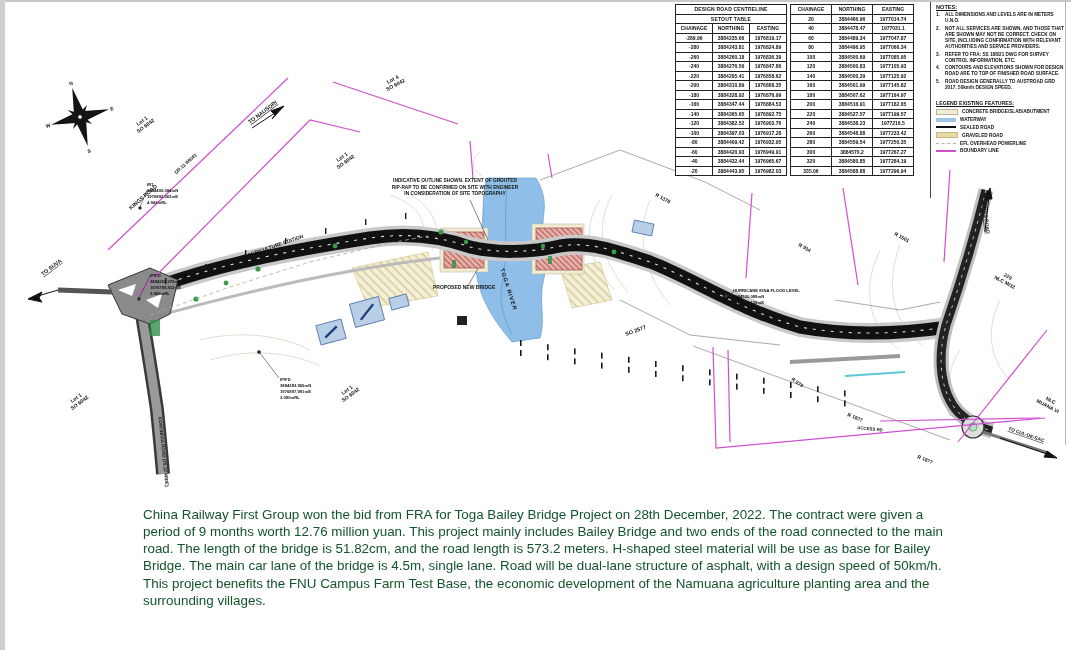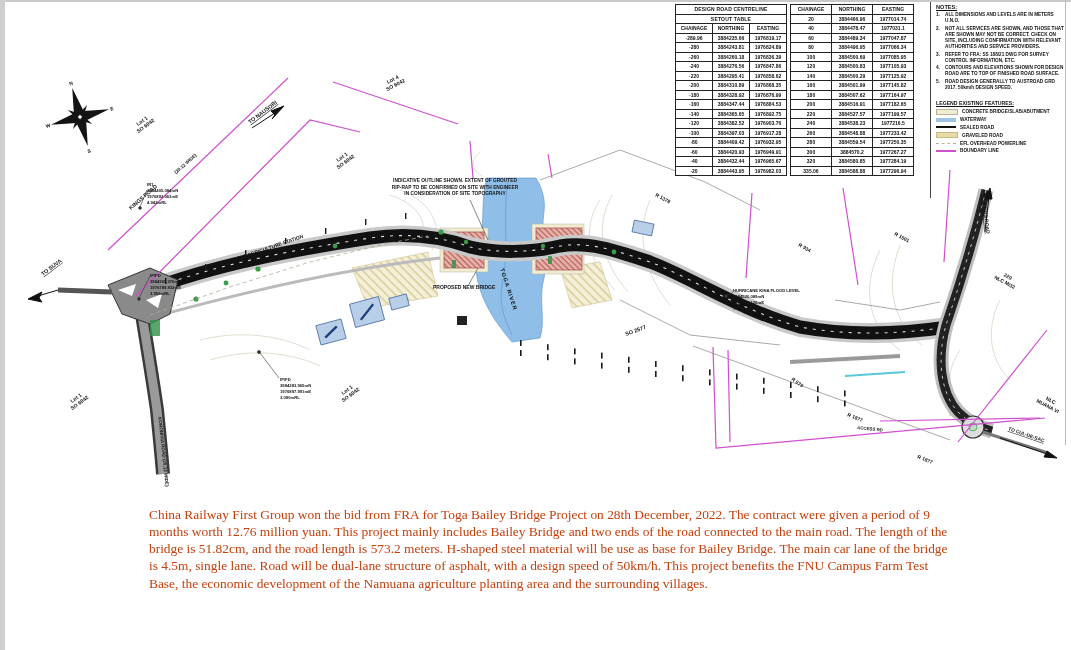--- a/index.html
+++ b/index.html
@@ -30,23 +30,23 @@
   .sw{width:20px;height:5px;margin-right:4px;flex:0 0 20px;}
   .sw-concrete{background:#f0ecd2;border:.5px solid #b9b39a;height:4px;}
   .sw-waterway{background:#9dc3e6;height:4px;}
   .sw-sealed{background:#111;height:2.5px;}
   .sw-graveled{background:#e8d9a8;border:.5px solid #cbb97e;height:4px;}
   .sw-efl{height:0;border-top:1.2px dashed #b9b09a;}
   .sw-boundary{background:#cf4fcf;height:1.6px;}
   .legend-label{font-size:4.7px;font-weight:700;white-space:nowrap;}
 
   
-  .description{position:absolute;left:149px;top:506px;width:808px;
-     font-family:Liberation Serif, serif;font-size:13.4px;line-height:1.28;
-     color:#c2410c;letter-spacing:0;}
+  .description{position:absolute;left:143px;top:506px;width:808px;
+     font-family:Liberation Sans, sans-serif;font-size:13.4px;line-height:1.28;
+     color:#14532d;letter-spacing:0;}
 
   svg text{font-family:"Liberation Sans",sans-serif;font-weight:700;fill:#141414;}
   .lbl-u{text-decoration:underline;}
 </style>
 </head>
 <body>
 
 <div class="page">
   <div class="edge-top"></div>
 

